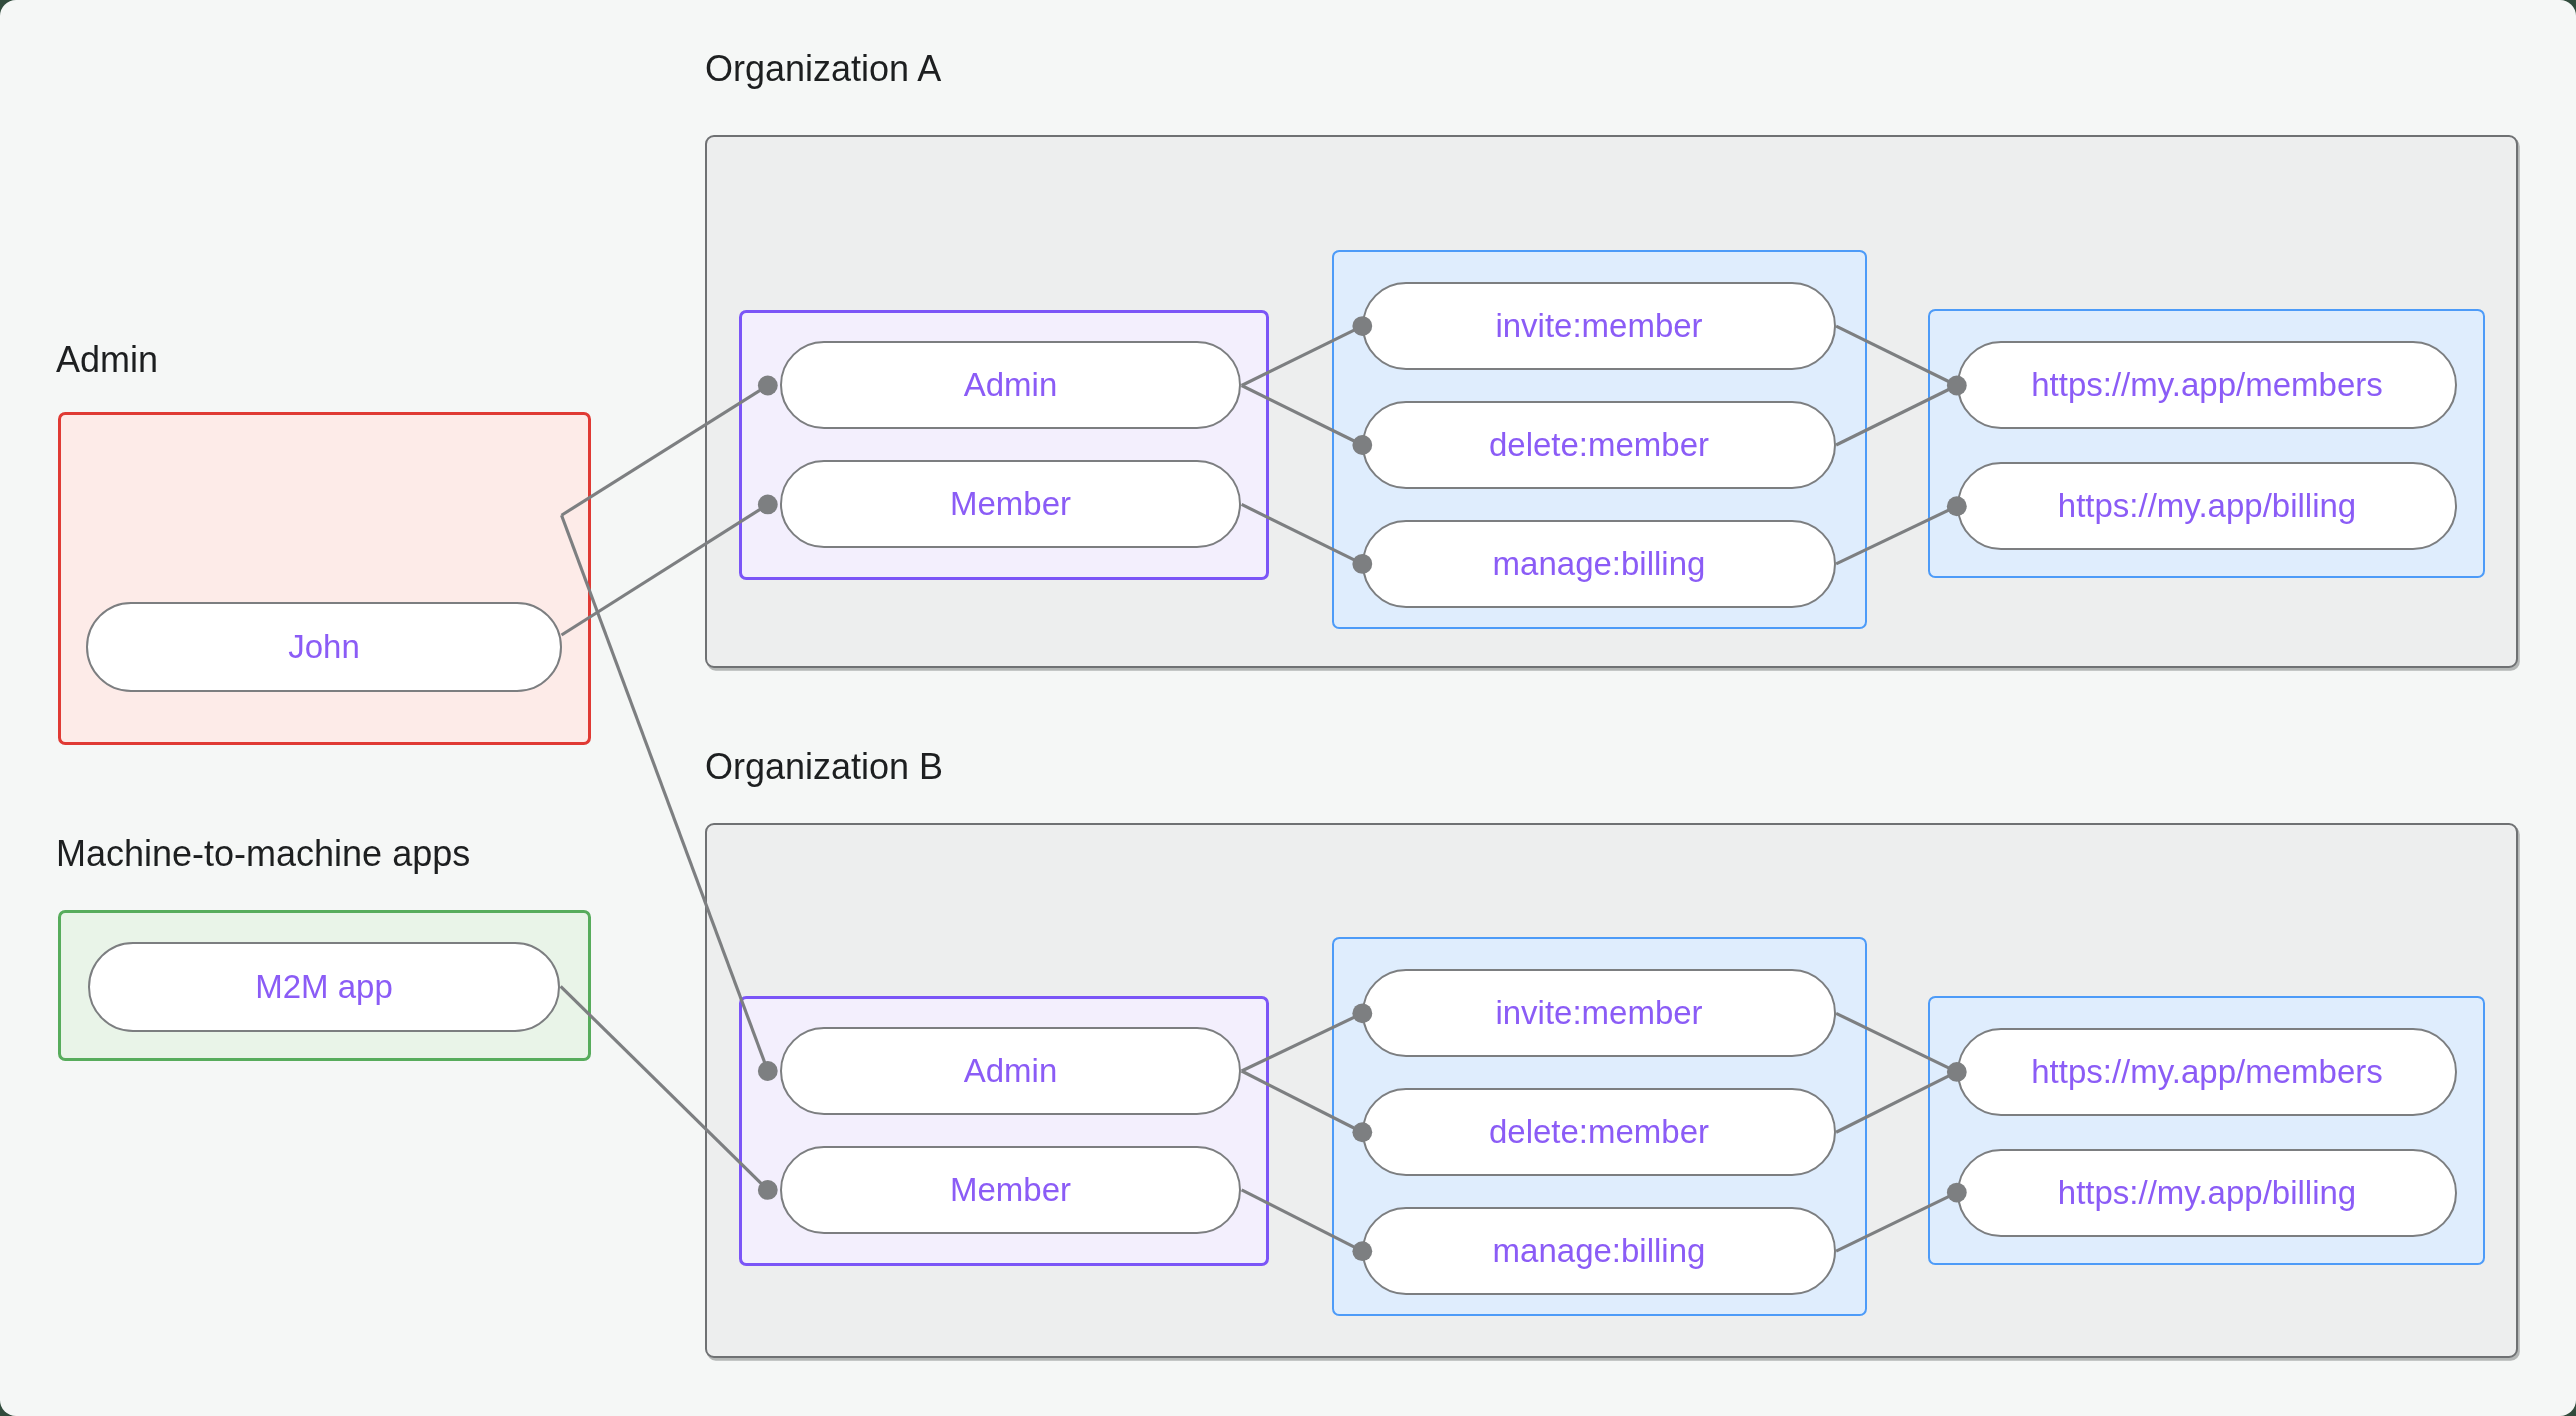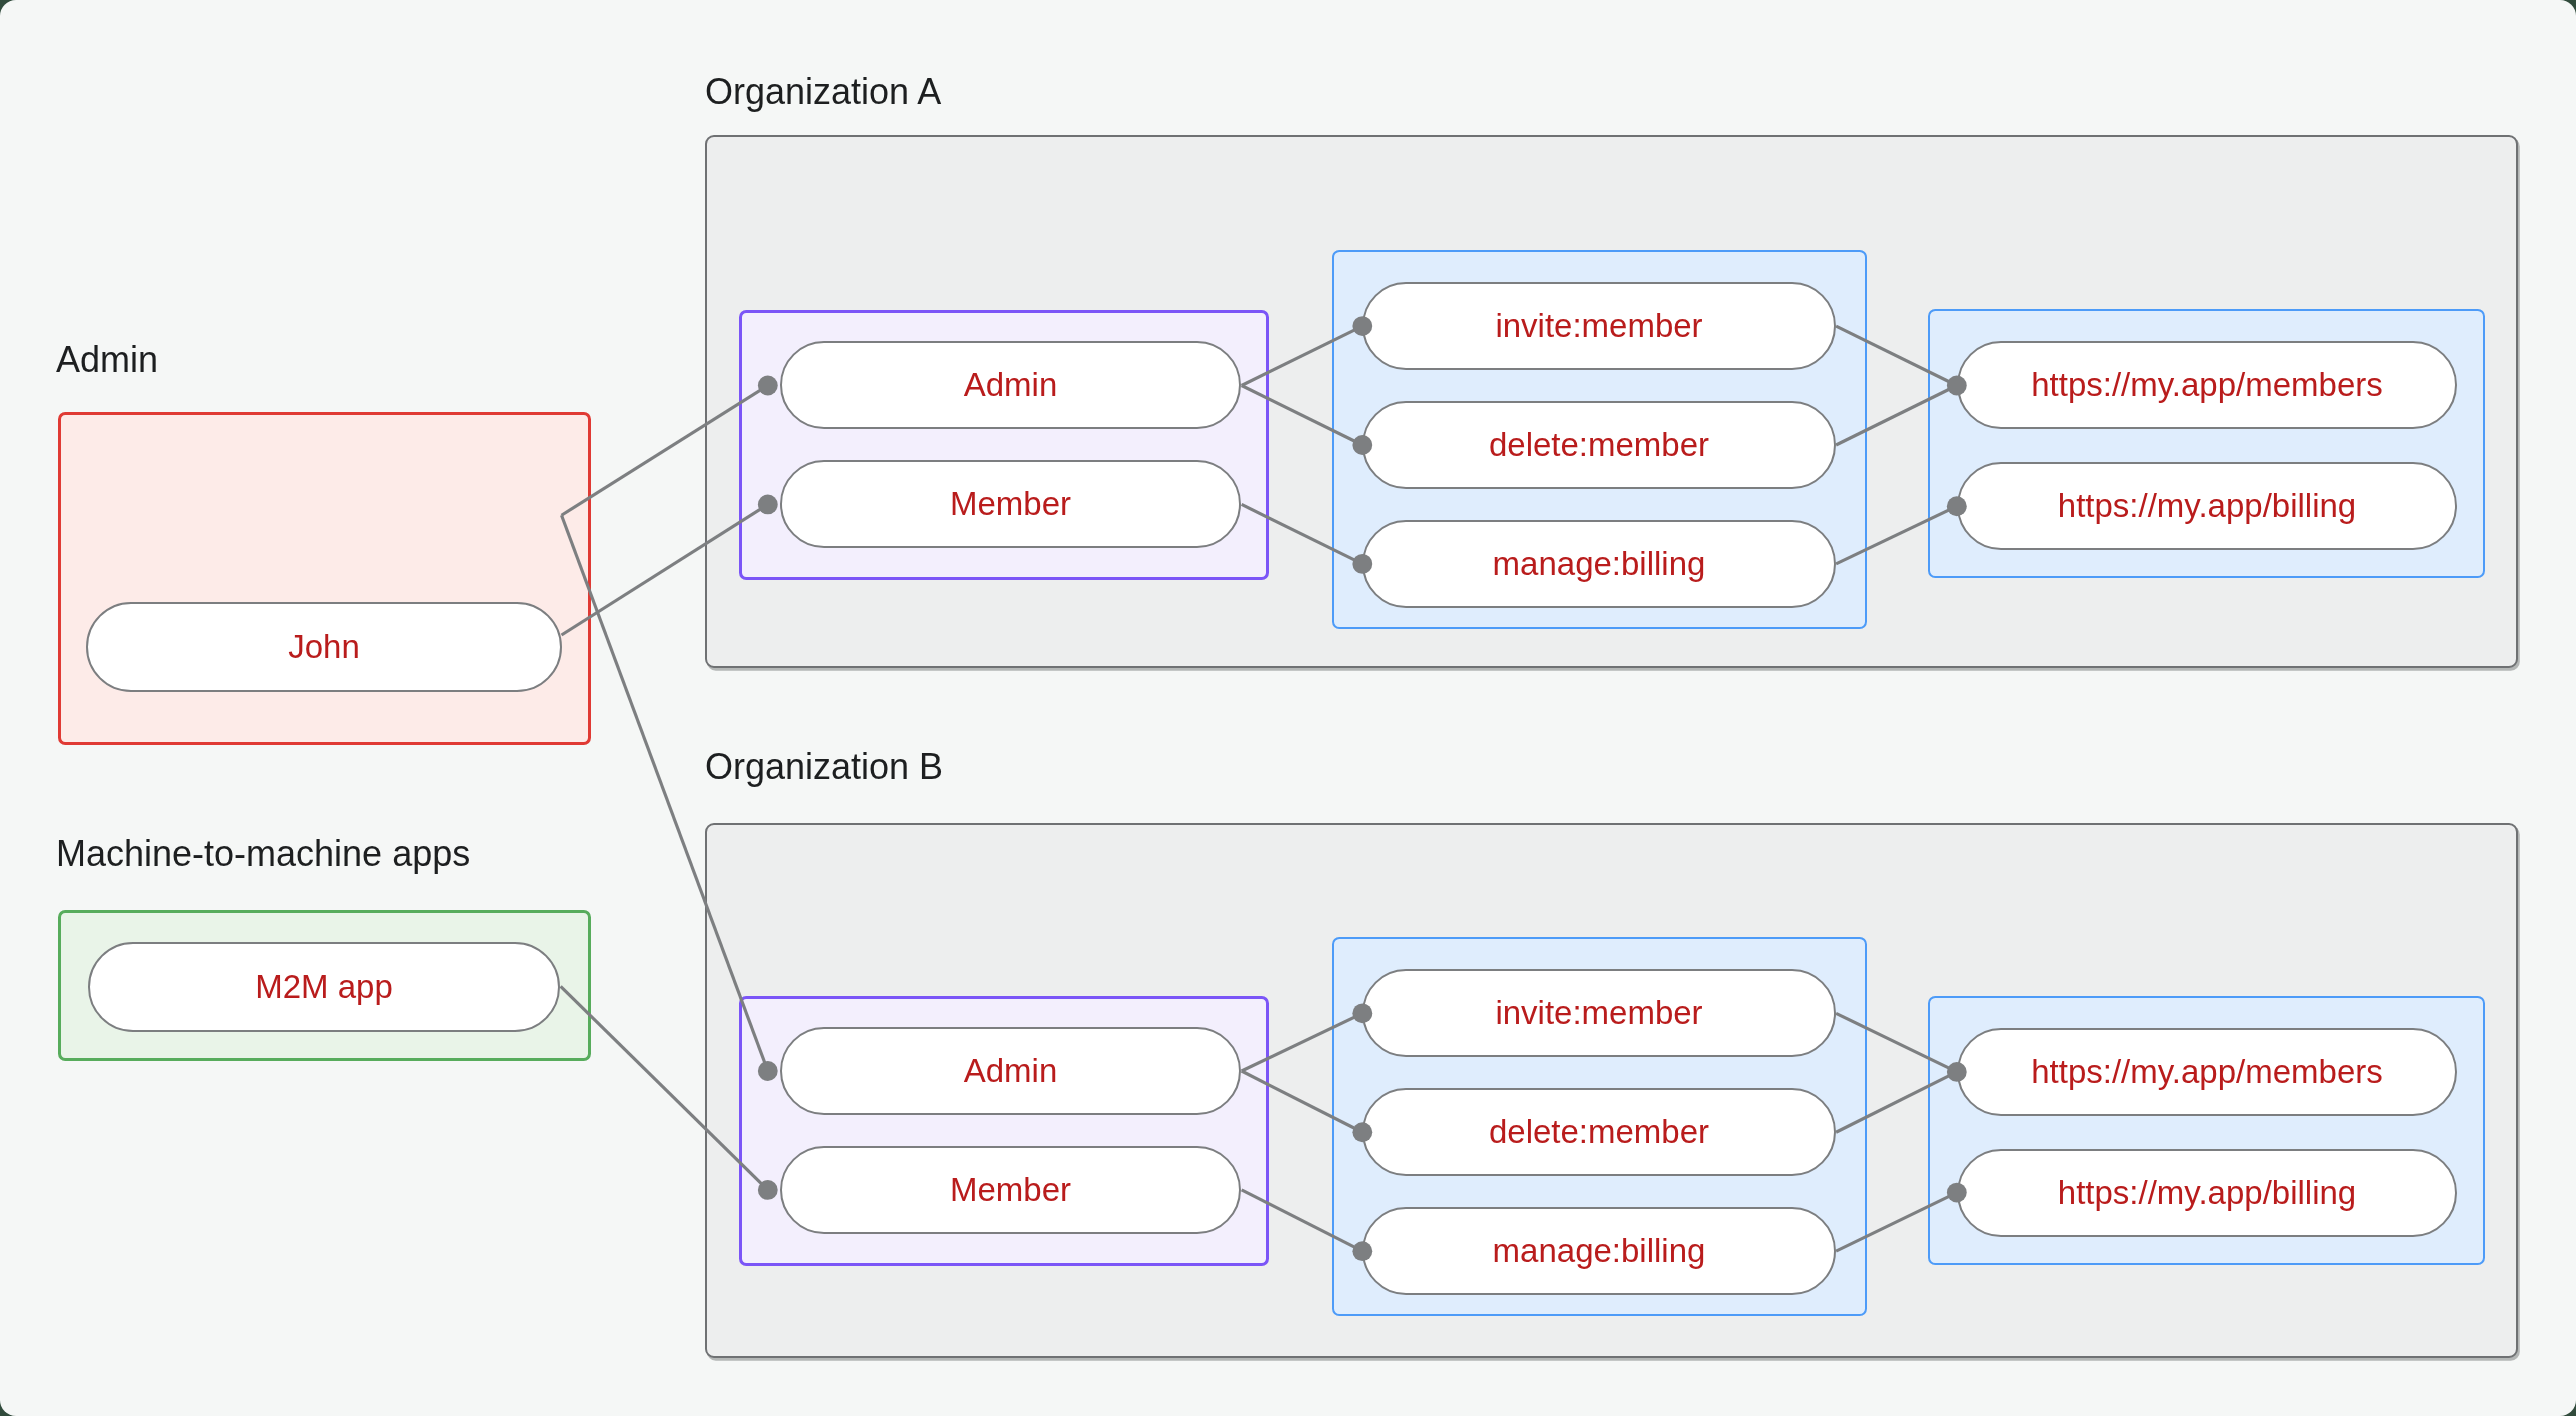--- a/index.html
+++ b/index.html
@@ -10,39 +10,39 @@
   }
   .lbl{position:absolute;font-size:36px;line-height:1.05;white-space:nowrap;color:#1d1f20;}
   .panel{position:absolute;background:#edeeee;border:2.7px solid #6f7173;border-radius:9px;
          box-shadow:1.8px 2.7px 0 rgba(60,62,64,.35);}
   .groupbox{position:absolute;border-radius:7.2px;}
   .red{background:#fdebe8;border:3.6px solid #e03a34;}
   .green{background:#e9f4e8;border:3.6px solid #57ac5c;}
   .purple{background:#f3effd;border:3.6px solid #7b55f7;}
   .blue{background:#dfedfd;border:2.7px solid #4d9bf8;}
   .pill{position:absolute;background:#ffffff;border:2.7px solid #7c7e80;border-radius:900px;
-        display:flex;align-items:center;justify-content:center;font-size:33px;color:#b91c1c;
+        display:flex;align-items:center;justify-content:center;font-size:33px;color:#8b5cf6;
         box-sizing:border-box;text-align:center;}
   .wires{position:absolute;left:0;top:0;z-index:6;pointer-events:none;}
   .z1{z-index:1}.z2{z-index:2}.z3{z-index:3}
 </style>
 </head>
 <body>
 
 <div class="canvas">
 
   <div class="lbl" style="left:56px;top:341px;">Admin</div>
   <div class="groupbox red z1" style="left:58px;top:412px;width:527px;height:327px;"></div>
   <div class="pill z2" style="left:86px;top:590px;width:476px;height:90px;margin-top:12px;">John</div>
 
   <div class="lbl" style="left:56px;top:835px;">Machine-to-machine apps</div>
   <div class="groupbox green z1" style="left:58px;top:910px;width:527px;height:145px;"></div>
   <div class="pill z2" style="left:88px;top:942px;width:472px;height:90px;">M2M app</div>
 
-  <div class="lbl" style="left:705px;top:73px;">Organization A</div>
+  <div class="lbl" style="left:705px;top:50px;">Organization A</div>
   <div class="panel z1" style="left:705px;top:135px;width:1809px;height:529px;"></div>
 
   <div class="lbl" style="left:737px;top:234px;">Roles</div>
   <div class="groupbox purple z2" style="left:739px;top:310px;width:524px;height:264px;"></div>
   <div class="pill z3" style="left:780px;top:341px;width:461px;height:88px;">Admin</div>
   <div class="pill z3" style="left:780px;top:460px;width:461px;height:88px;">Member</div>
 
   <div class="lbl" style="left:1332px;top:173px;">Permissions</div>
   <div class="groupbox blue z2" style="left:1332px;top:250px;width:531px;height:375px;"></div>
   <div class="pill z3" style="left:1362px;top:282px;width:474px;height:88px;">invite:member</div>

